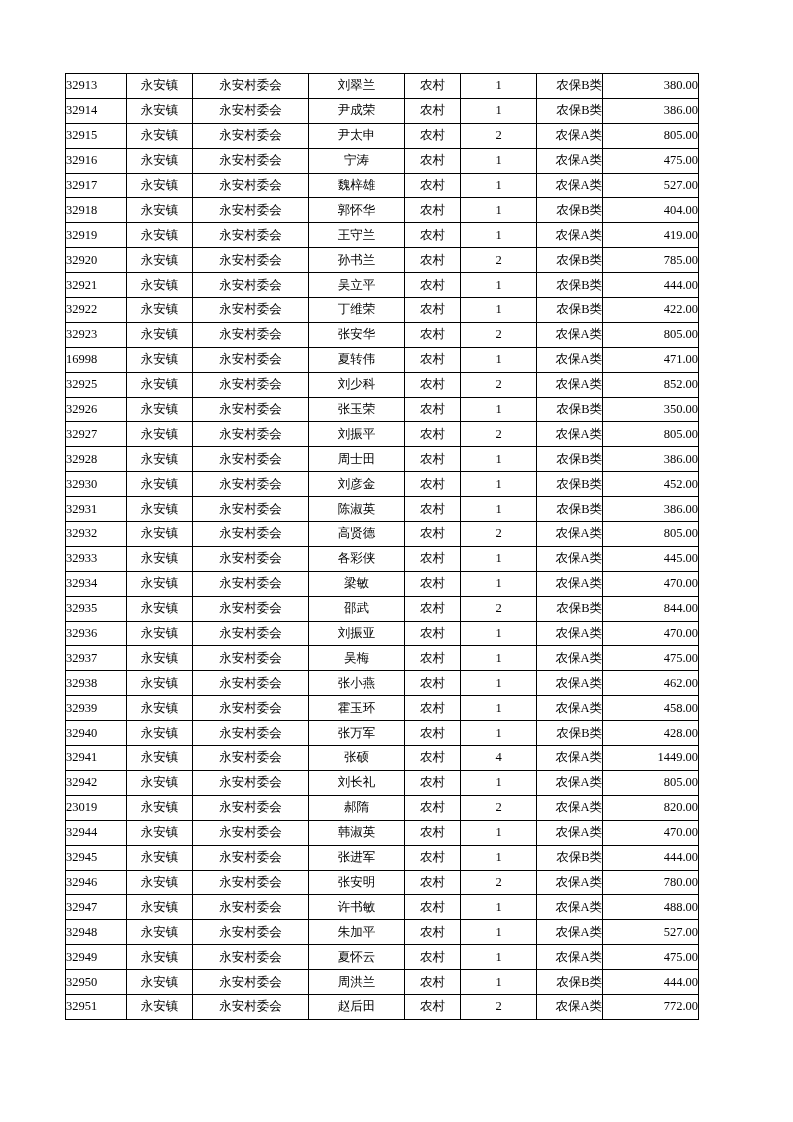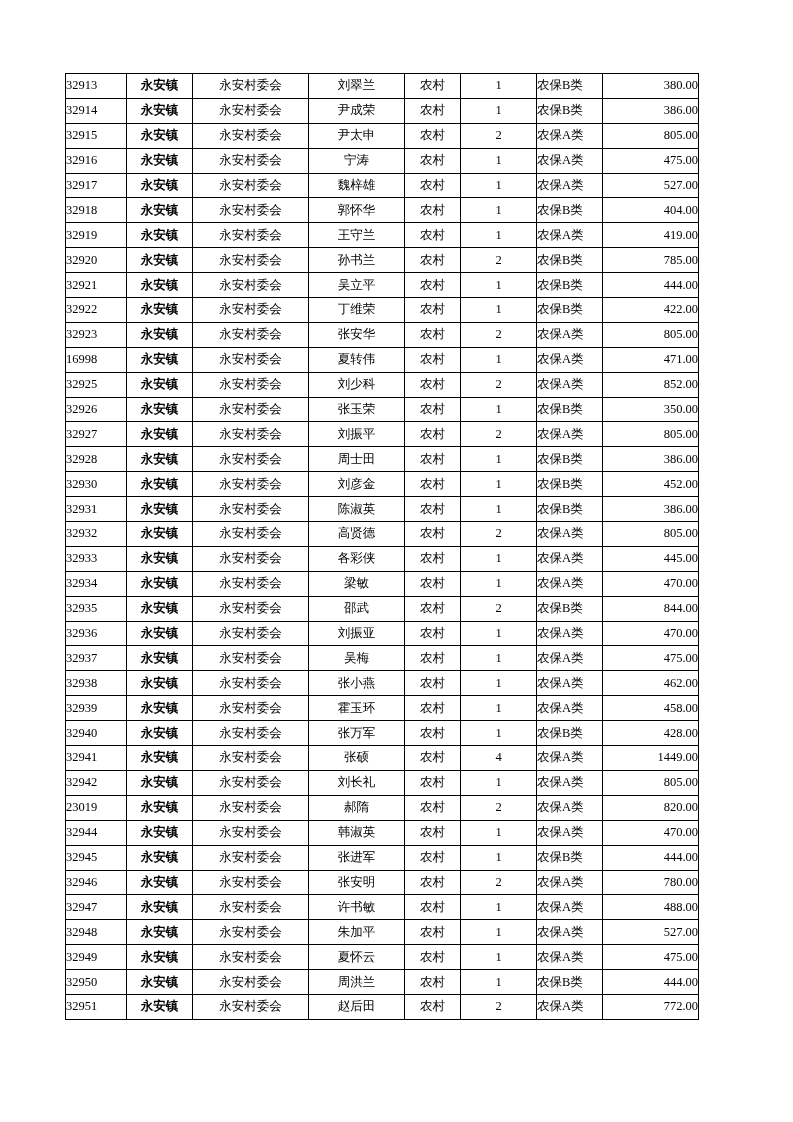--- a/index.html
+++ b/index.html
@@ -27,26 +27,26 @@
   }
   table.roster td {
     border: 1px solid #000000;
     height: 23.9px;
     padding: 0;
     overflow: hidden;
     white-space: nowrap;
     vertical-align: middle;
   }
   td.col-id       { width: 60px;  text-align: left; padding-left: 5px; }
-  td.col-town     { width: 65px;  text-align: center; font-weight: bold; }
+  td.col-town     { width: 65px;  text-align: center; }
   td.col-committee{ width: 115px; text-align: center; }
   td.col-name     { width: 95px;  text-align: center; }
   td.col-type     { width: 55px;  text-align: center; margin-left: 13px; }
   td.col-count    { width: 75px;  text-align: center; }
-  td.col-category { width: 65px;  text-align: left; }
+  td.col-category { width: 65px;  text-align: right; }
   td.col-amount   { width: 95px;  text-align: right; padding-right: 26px; }
 </style>
 </head>
 <body>
 
 <div class="page">
   <table class="roster">
     <tbody id="roster-body">
         <tr>
           <td class="col-id">32913</td>

